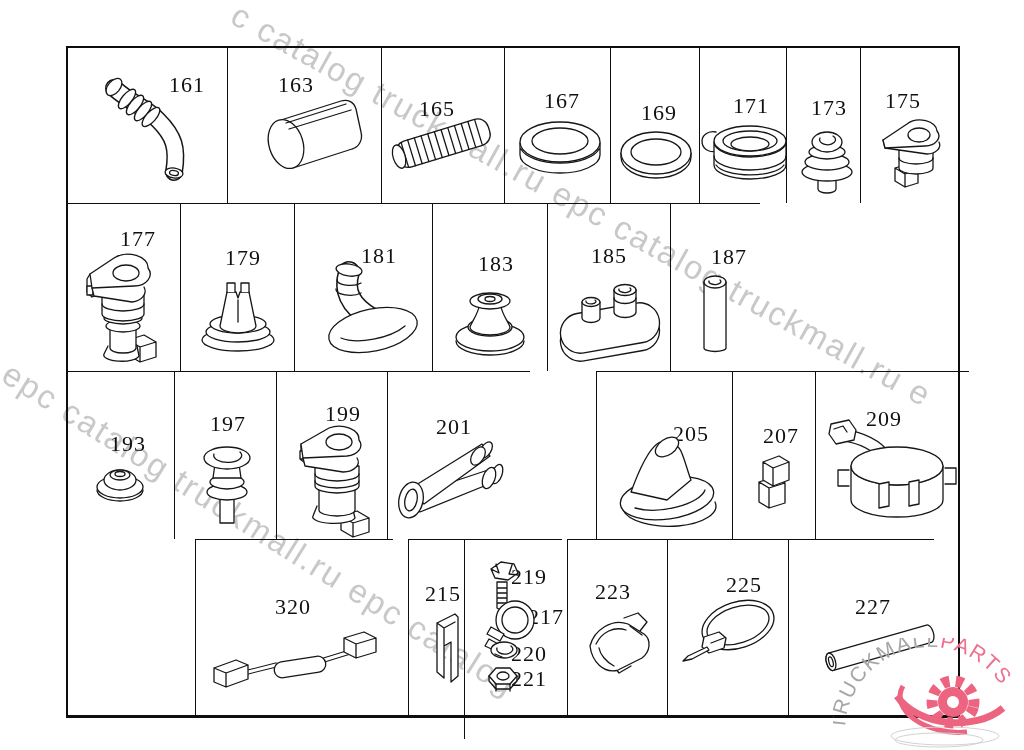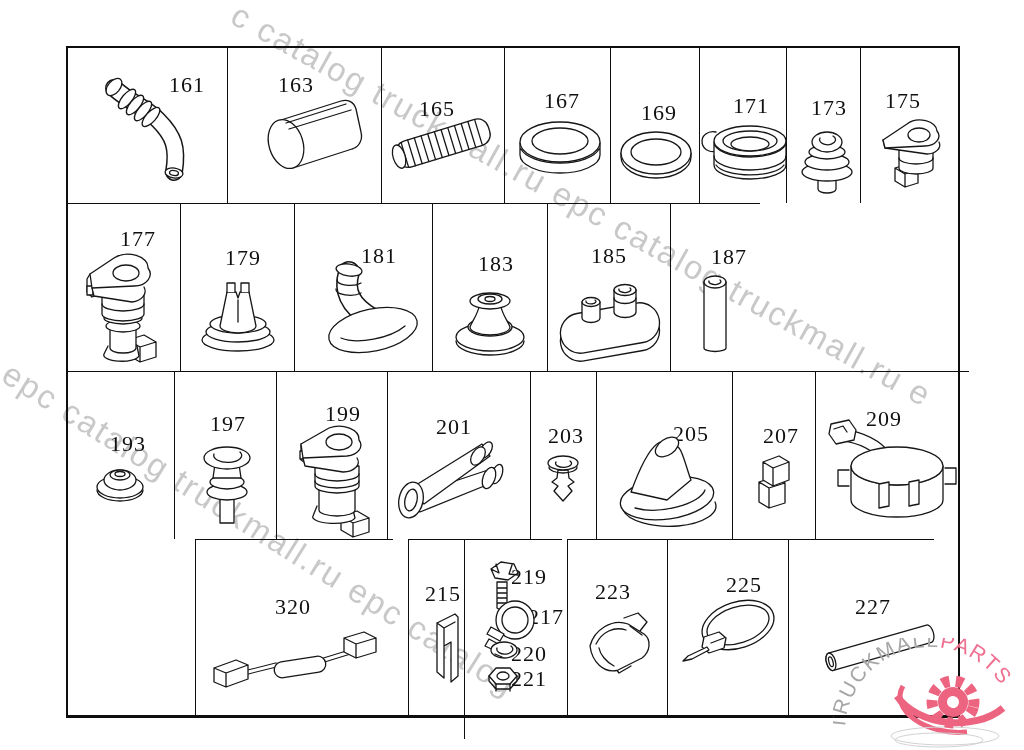--- a/index.html
+++ b/index.html
@@ -250,29 +250,20 @@
         <ellipse class="f" cx="103" cy="40" rx="5" ry="10" transform="rotate(20 103 40)"></ellipse>
         <ellipse class="f" cx="95" cy="44" rx="6" ry="11" transform="rotate(20 95 44)"></ellipse>
         <path class="f" d="M14,56 L88,10 l8,12 L30,70 z"></path>
         <ellipse class="f" cx="92" cy="16" rx="5" ry="9" transform="rotate(32 92 16)"></ellipse>
         <ellipse class="f" cx="84" cy="22" rx="6" ry="10" transform="rotate(32 84 22)"></ellipse>
         <ellipse class="f" cx="17" cy="66" rx="12" ry="18" transform="rotate(12 17 66)"></ellipse>
         <ellipse cx="17" cy="66" rx="6" ry="11" transform="rotate(12 17 66)"></ellipse>
       </svg>
     </div>
 
-    <div class="cell" style="left:462px;top:323px;width:66px;height:168px">
-      <span class="plabel" style="left:17px;top:53px">203</span>
-      <svg class="part" style="left:10px;top:80px" width="45" height="62" viewBox="0 0 45 62">
-        <path class="f" d="M17,18 l-1,8 l-5,4 l6,4 l-4,5 l9,10 l9,-10 l-4,-5 l6,-4 l-5,-4 l-1,-8 z"></path>
-        <path d="M8,15 a14,6 0 0 0 28,0"></path>
-        <ellipse class="f" cx="22" cy="11" rx="15" ry="7"></ellipse>
-        <path d="M15,10 a8,4 0 1 0 14,-1"></path>
-      </svg>
-    </div>
 
     <div class="cell" style="left:528px;top:323px;width:136px;height:168px">
       <span class="plabel" style="left:76px;top:51px">205</span>
       <svg class="part" style="left:8px;top:62px" width="122" height="100" viewBox="0 0 122 100">
         <path d="M18,76 a46,20 0 0 0 92,-8"></path>
         <ellipse class="f" cx="62" cy="64" rx="47" ry="21" transform="rotate(-8 62 64)"></ellipse>
         <path class="f" d="M26,58 C34,36 44,16 52,10 C56,6 68,8 74,14 C78,18 82,36 86,46 L62,66 z"></path>
         <ellipse class="f" cx="62" cy="13" rx="13" ry="8" transform="rotate(-35 62 13)"></ellipse>
         <path d="M30,74 a42,17 -8 0 0 70,-18"></path>
       </svg>

